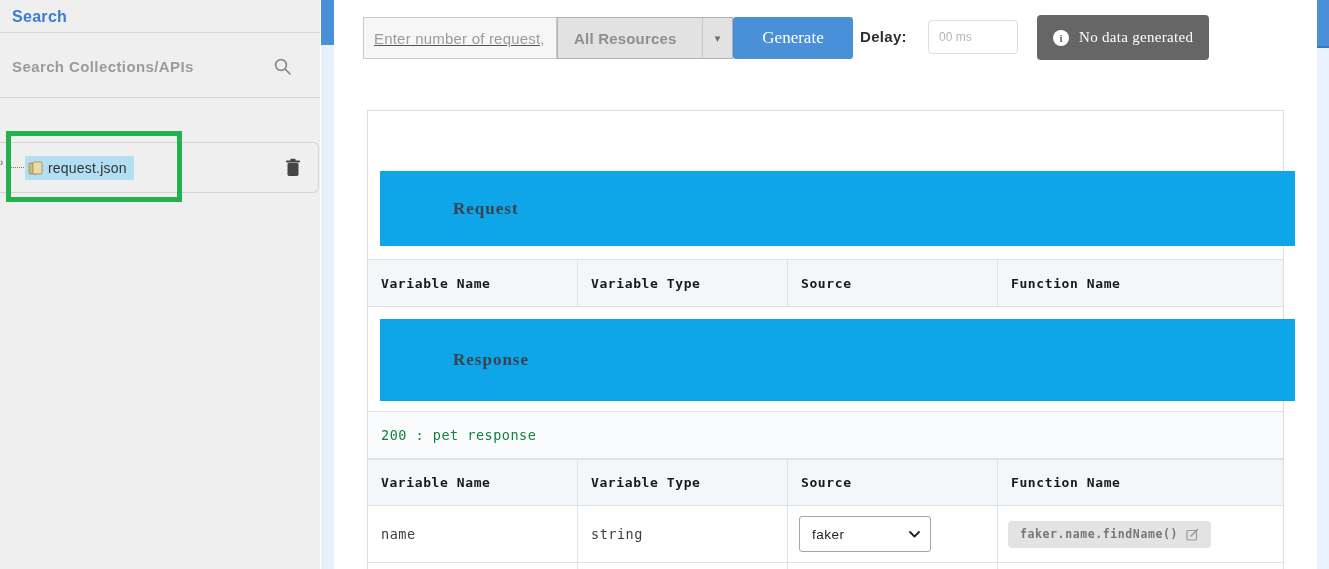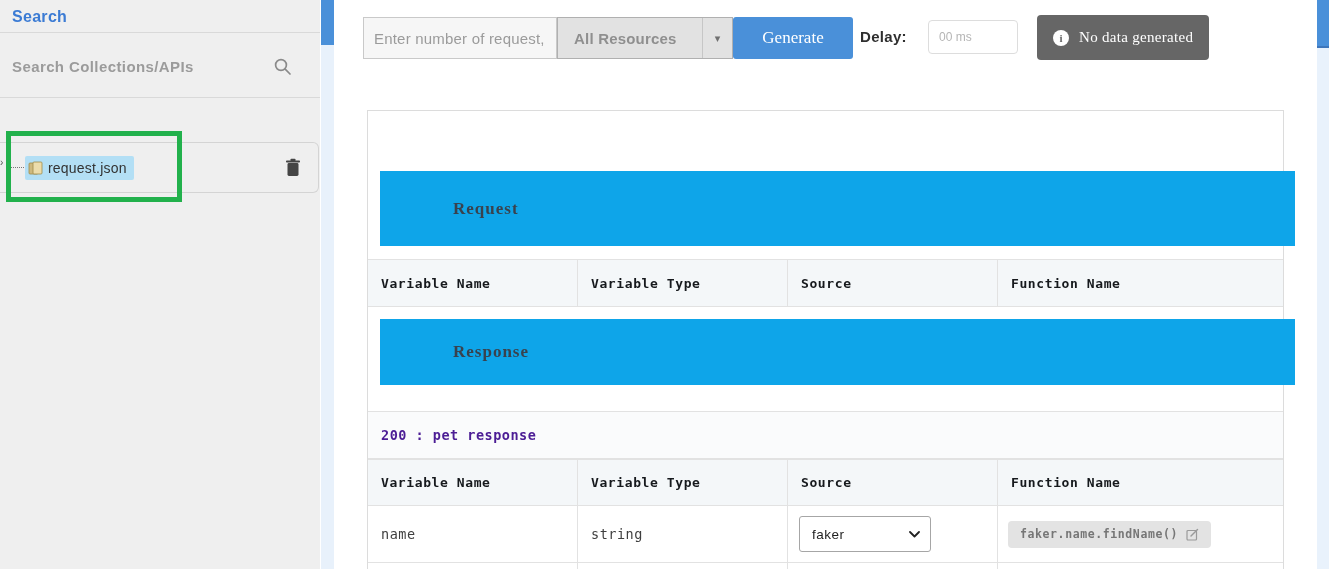--- a/index.html
+++ b/index.html
@@ -22,51 +22,51 @@
   .trash-btn { position:absolute; left:284px; top:15px; width:18px; height:20px; cursor:pointer; background:none; border:none; }
   .green-box { position:absolute; left:6px; top:131px; width:176px; height:71px; border:5px solid #22b14c; z-index:6; pointer-events:none; }
 
   
   .sb-scroll { position:absolute; left:321px; top:0; width:13px; height:569px; background:#e8f1fb; }
   .sb-scroll .thumb { position:absolute; top:0; left:0; width:13px; height:45px; background:#4a90d9; }
   .main-scroll { position:absolute; left:1317px; top:0; width:12px; height:569px; background:#e9f2fc; }
   .main-scroll .thumb { position:absolute; top:0; left:0; width:12px; height:48px; background:#4a90d9; border-bottom:2px solid #3e76bb; }
 
   
-  .tb-requests { position:absolute; left:363px; top:17px; width:194px; height:42px; background:#f6f6f6; border:1px solid #c9c9c9; outline:none; padding:0 10px; font-size:15px; color:#555; letter-spacing:.2px; }
+  .tb-requests { position:absolute; left:363px; top:17px; width:194px; height:42px; background:#f6f6f6; border:1px solid #c9c9c9; outline:none; padding:0 10px; font-size:15px; color:#555; letter-spacing:.2px;text-decoration:underline; }
   .tb-requests::placeholder { color:#9b9b9b; }
   .tb-dropdown { position:absolute; left:557px; top:17px; width:176px; height:42px; background:#e2e2e2; border:1px solid #b0b0b0; display:flex; align-items:center; cursor:pointer; }
   .tb-dropdown .dd-label { flex:1; padding-left:16px; font-size:15px; font-weight:bold; color:#8f8f8f; letter-spacing:.2px; }
   .tb-dropdown .dd-caret-box { width:30px; height:100%; border-left:1px solid #c6c6c6; display:flex; align-items:center; justify-content:center; }
   .tb-dropdown .dd-caret { font-size:11px; color:#707070; }
   .tb-generate { position:absolute; left:733px; top:17px; width:120px; height:42px; background:#4a90d9; border:none; border-radius:3px; color:#fff; font-family:"Liberation Serif", serif; font-size:17px; cursor:pointer; }
   .tb-delay-label { position:absolute; left:860px; top:28px; font-size:15px; font-weight:bold; color:#2f2f2f; letter-spacing:.3px; }
   .tb-delay { position:absolute; left:928px; top:20px; width:90px; height:30px; border:1px solid #ddd; border-radius:4px; outline:none; padding:16px 10px; font-size:12px; color:#777; }
   .tb-delay::placeholder { color:#b5b5b5; }
   .tb-status { position:absolute; left:1037px; top:15px; height:45px; padding:0 16px; background:#666666; border-radius:4px; display:inline-flex; align-items:center; gap:10px; }
   .tb-status .info-circle { width:16px; height:16px; background:#fff; border-radius:50%; display:flex; align-items:center; justify-content:center; font-family:"Liberation Serif", serif; font-size:11px; font-weight:bold; color:#666; }
   .tb-status .status-text { color:#fff; font-family:"Liberation Serif", serif; font-size:15px; letter-spacing:.3px; }
 
   
   .panel { position:absolute; left:367px; top:110px; width:917px; height:470px; background:#fff; border:1px solid #dcdcdc; }
   .method-row { position:absolute; left:0; top:0; width:100%; height:60px; cursor:pointer; }
   .method-badge { position:absolute; left:21px; top:12px; width:84px; height:40px; background:#2cb22c; border-radius:2px; color:#fff; font-size:15px; font-weight:bold; display:flex; align-items:center; justify-content:center; letter-spacing:.5px; }
   .method-path { position:absolute; left:124px; top:0; height:60px; display:flex; align-items:center; font-family:"Liberation Serif", serif; font-weight:bold; font-size:17px; color:#2f3a47; letter-spacing:1.5px; }
   .band { position:absolute; left:12px; width:100%; background:#0ea5e9; display:flex; align-items:center; }
   .band-request { top:60px; height:75px; }
-  .band-response { top:208px; height:66px; }
+  .band-response { top:208px; height:82px; }
   .band-text { padding-left:73px; font-family:"Liberation Serif", serif; font-weight:bold; font-size:17px; color:#39424e; letter-spacing:1px; }
   .thead { position:absolute; left:0; width:100%; background:#f4f7f9; border-top:1px solid #e2e2e2; border-bottom:1px solid #e2e2e2; display:flex; }
   .thead-1 { top:148px; height:48px; }
   .thead-2 { top:348px; height:47px; }
   .th { display:flex; align-items:center; padding-left:13px; font-family:"DejaVu Sans Mono", monospace; font-weight:bold; font-size:13px; color:#16191d; letter-spacing:.6px; }
   .col-1, .col-2, .col-3 { width:210px; border-right:1px solid #e2e2e2; }
   .col-4 { flex:1; }
   .code-row { position:absolute; left:0; top:300px; width:100%; height:48px; background:#fafbfc; border-top:1px solid #e2e2e2; border-bottom:1px solid #e2e2e2; display:flex; align-items:center; }
-  .code-text { padding-left:13px; font-family:"DejaVu Sans Mono", monospace; font-weight:bold; font-size:13.5px; color:#4c1d95; letter-spacing:.5px; }
+  .code-text { padding-left:13px; font-family:"DejaVu Sans Mono", monospace; font-weight:normal; font-size:13.5px; color:#15803d; letter-spacing:.5px; }
   .data-row { position:absolute; left:0; top:395px; width:100%; height:57px; background:#fff; border-bottom:1px solid #e2e2e2; display:flex; }
   .td { display:flex; align-items:center; padding-left:13px; font-family:"DejaVu Sans Mono", monospace; font-size:13.5px; color:#3f3f3f; letter-spacing:.5px; }
   .stub-row { position:absolute; left:0; top:452px; width:100%; height:18px; display:flex; }
   .stub-row .col-1, .stub-row .col-2, .stub-row .col-3 { height:100%; }
   .source-select { margin-left:11px; width:132px; height:36px; background:#fff; border:1px solid #a6a6a6; border-radius:3px; display:flex; align-items:center; justify-content:space-between; padding:0 10px 0 12px; cursor:pointer; }
   .source-select .sel-label { font-family:"Liberation Sans", sans-serif; font-size:13.5px; color:#1f1f1f; }
   .func-badge { margin-left:10px; height:27px; padding:0 12px; background:#e3e3e3; border-radius:4px; display:inline-flex; align-items:center; gap:8px; cursor:pointer;text-align:center; }
   .func-text { font-family:"DejaVu Sans Mono", monospace; font-weight:bold; font-size:11.5px; color:#767676; letter-spacing:.6px; }
 </style>
 </head>

